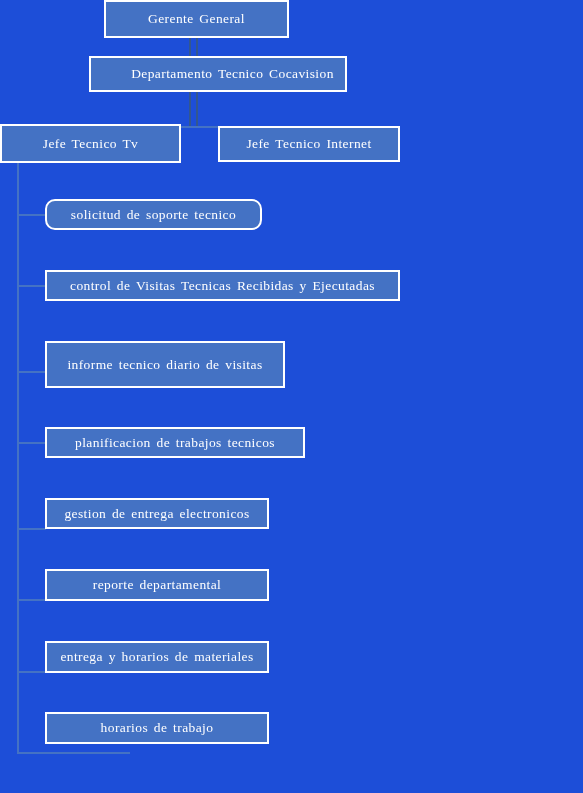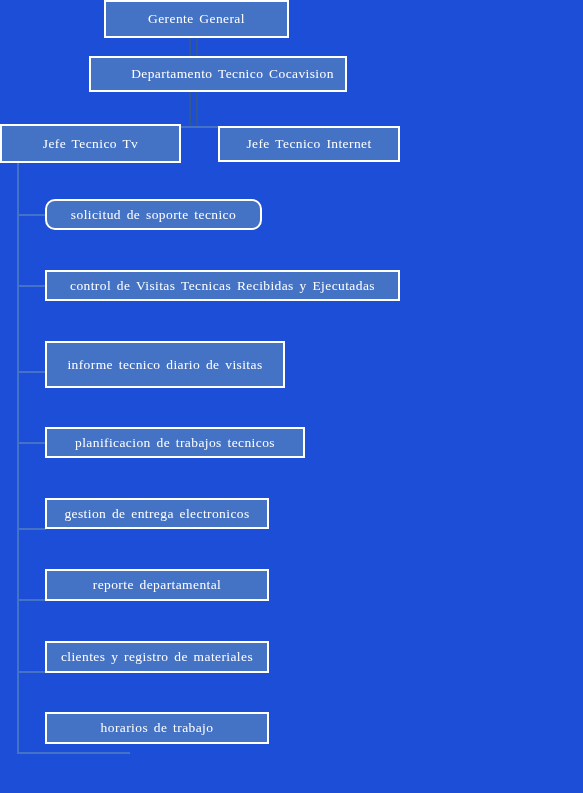--- a/index.html
+++ b/index.html
@@ -119,17 +119,17 @@
   <div class="node two-line" style="left:45px; top:341px; width:240px; height:47px; flex-direction:column;">
     <span>informe  tecnico  diario  de visitas</span>
   </div>
 
   <div class="node" style="left:45px; top:427px; width:260px; height:31px;">planificacion  de trabajos tecnicos</div>
 
   <div class="node" style="left:45px; top:498px; width:224px; height:31px;">gestion  de entrega  electronicos</div>
 
   <div class="node" style="left:45px; top:569px; width:224px; height:32px;">reporte departamental</div>
 
-  <div class="node" style="left:45px; top:641px; width:224px; height:32px;">clientes  y registro  de materiales</div>
+  <div class="node" style="left:45px; top:641px; width:224px; height:32px;">entrega  y horarios  de materiales</div>
 
   <div class="node" style="left:45px; top:712px; width:224px; height:32px;">horarios  de trabajo</div>
 
 </div>
 
 </body></html>

